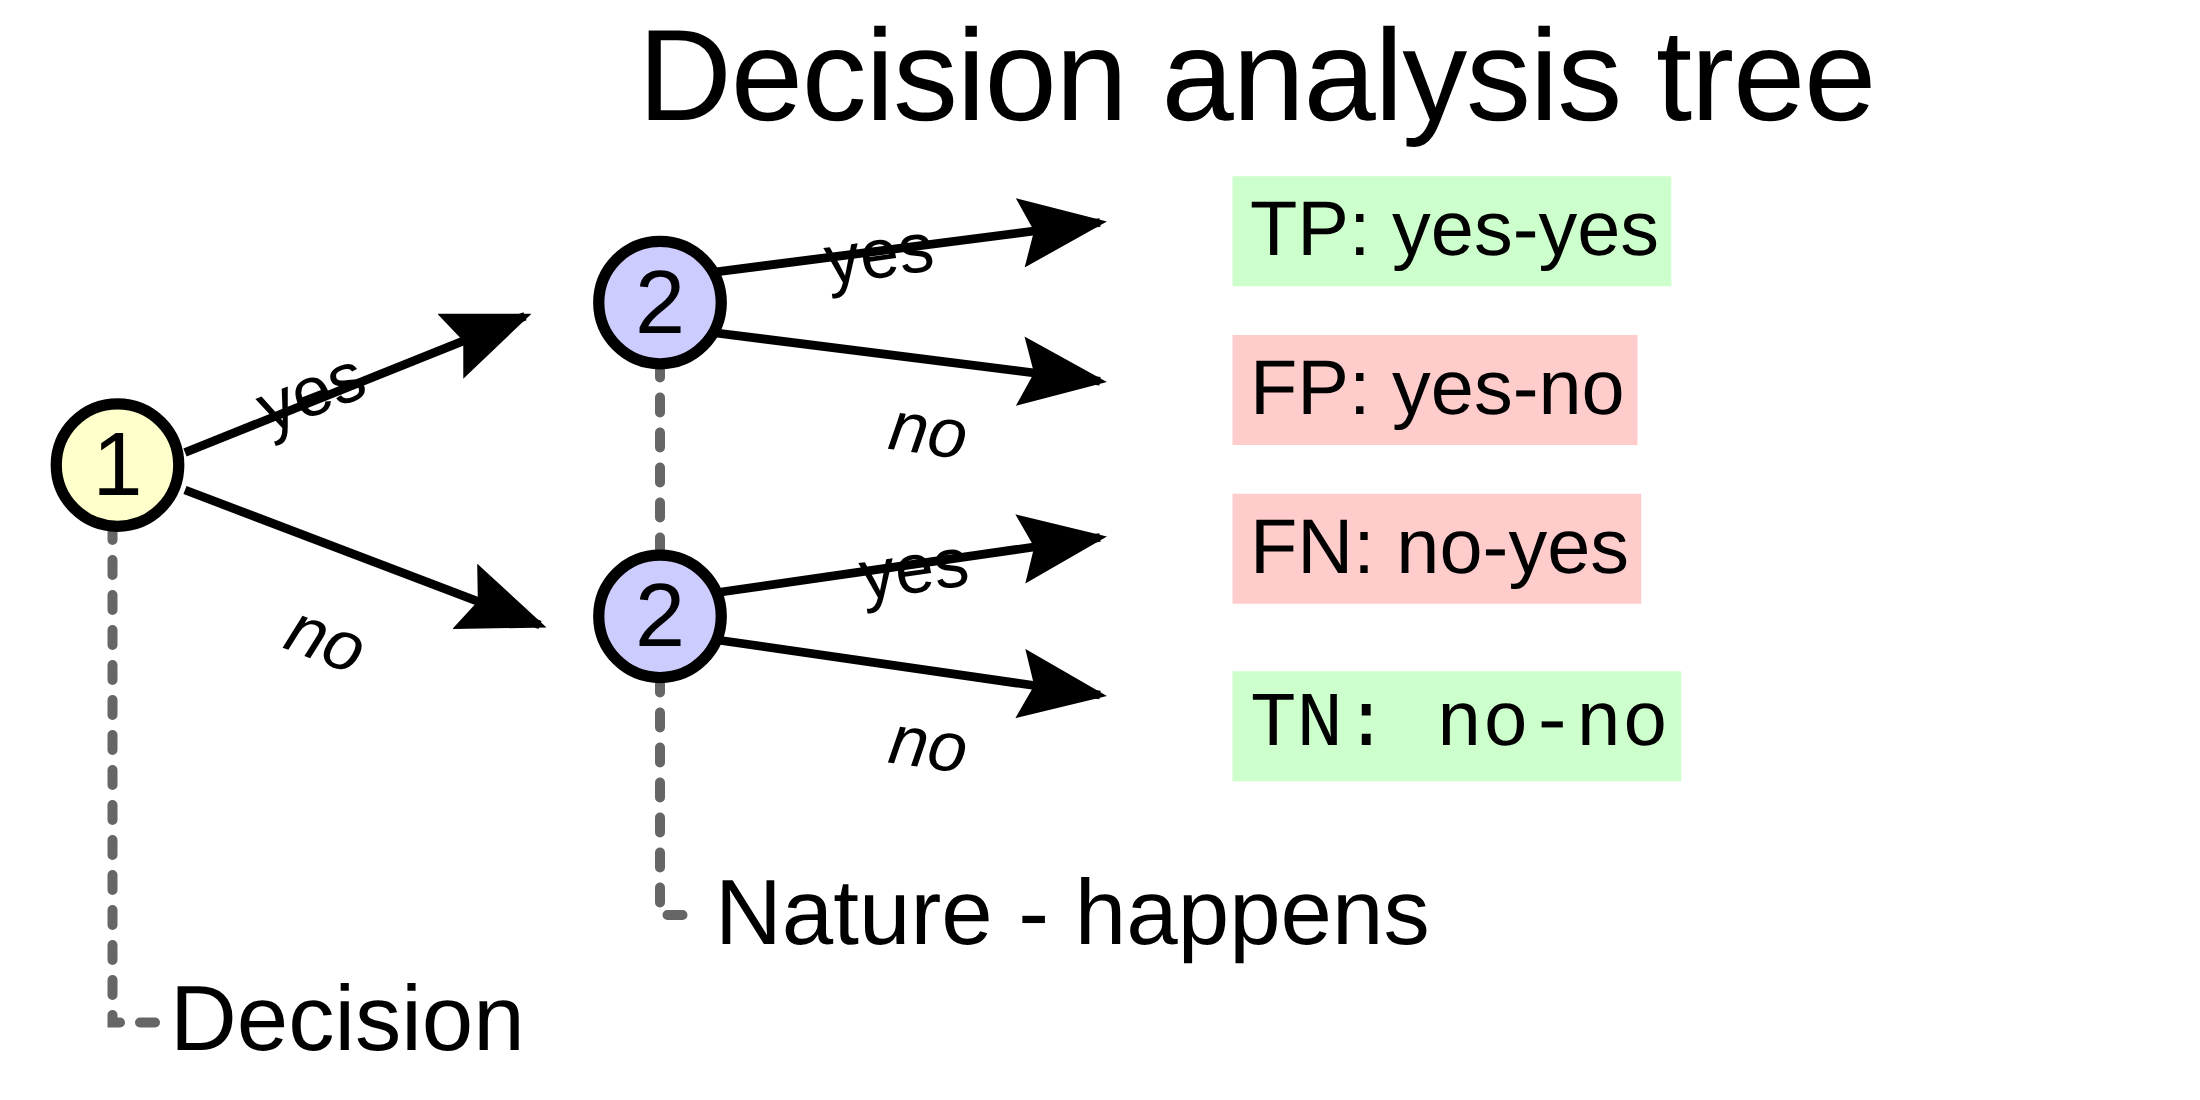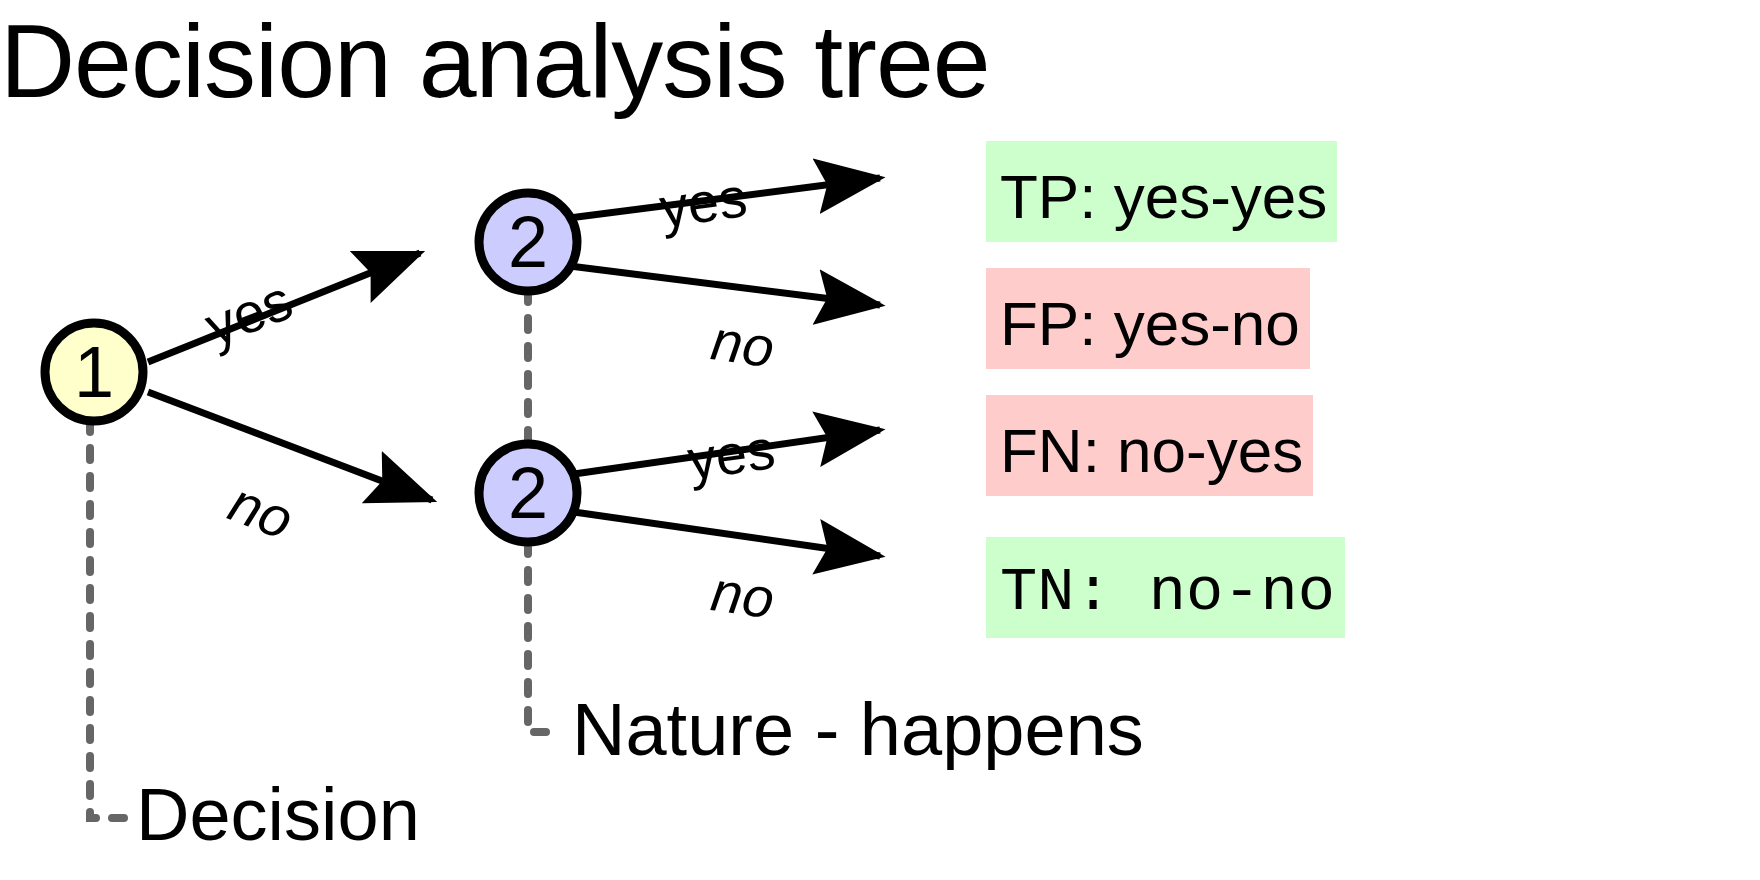--- a/index.html
+++ b/index.html
@@ -22,36 +22,36 @@
     left: 0;
     top: 0;
     width: 1760px;
     height: 880px;
   }
   .title {
     position: absolute;
     left: 0;
     top: 6px;
     width: 1500px;
-    text-align: left;
+    text-align: right;
     font-family: "Liberation Sans", sans-serif;
     font-size: 104px;
     line-height: 110px;
     color: #000000;
     white-space: nowrap;
     letter-spacing: -1px;
   }
   .outcome {
     position: absolute;
     font-family: "Liberation Sans", sans-serif;
     font-size: 62px;
     line-height: 78px;
     color: #000000;
     white-space: nowrap;
-    padding: 17px 10px 6px 14px;
+    padding: 4px 10px 6px 14px;
     box-sizing: border-box;
   }
   .edge-label {
     position: absolute;
     font-family: "Liberation Sans", sans-serif;
     font-size: 56px;
     line-height: 58px;
     color: #000000;
     white-space: nowrap;
     transform-origin: left center;

